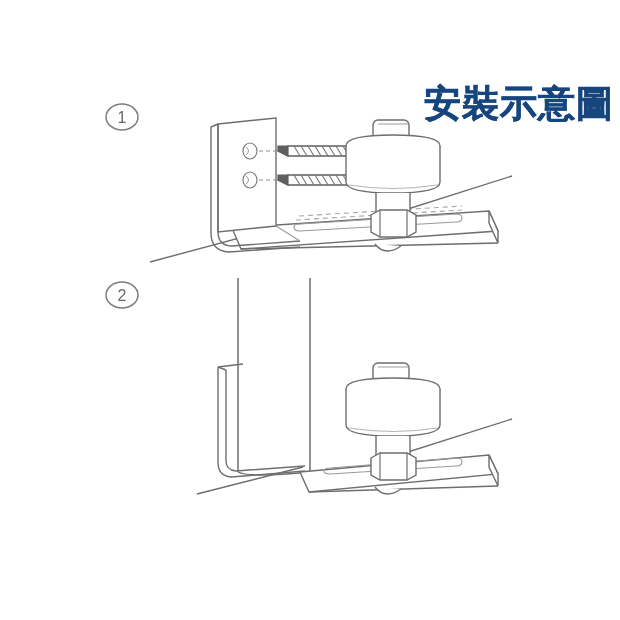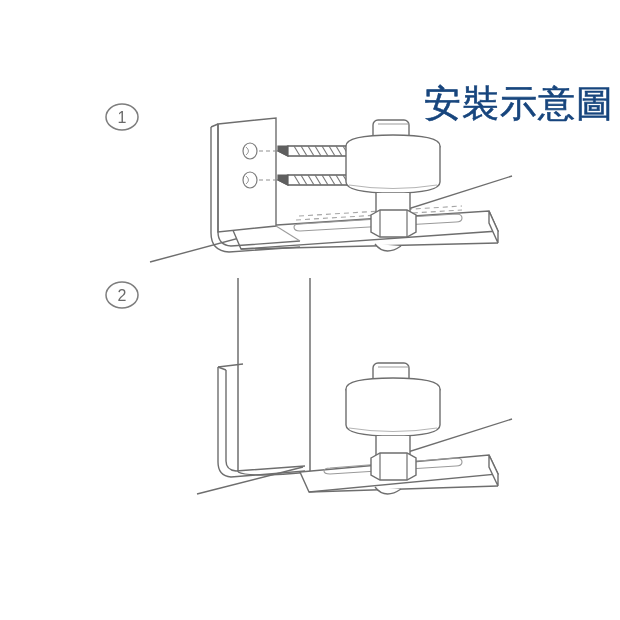--- a/index.html
+++ b/index.html
@@ -25,21 +25,21 @@
     top: 0;
     width: 620px;
     height: 620px;
     display: block;
   }
   .title-text {
     position: absolute;
     left: 424px;
     top: 82px;
     font-family: "DejaVu Sans", "Liberation Sans", sans-serif;
-    font-weight: normal;
+    font-weight: bold;
     font-size: 37px;
     letter-spacing: 1px;
     line-height: 44px;
     white-space: nowrap;
     -webkit-text-stroke: 0.6px #17457d;
   }
 </style>
 </head>
 <body>
 

